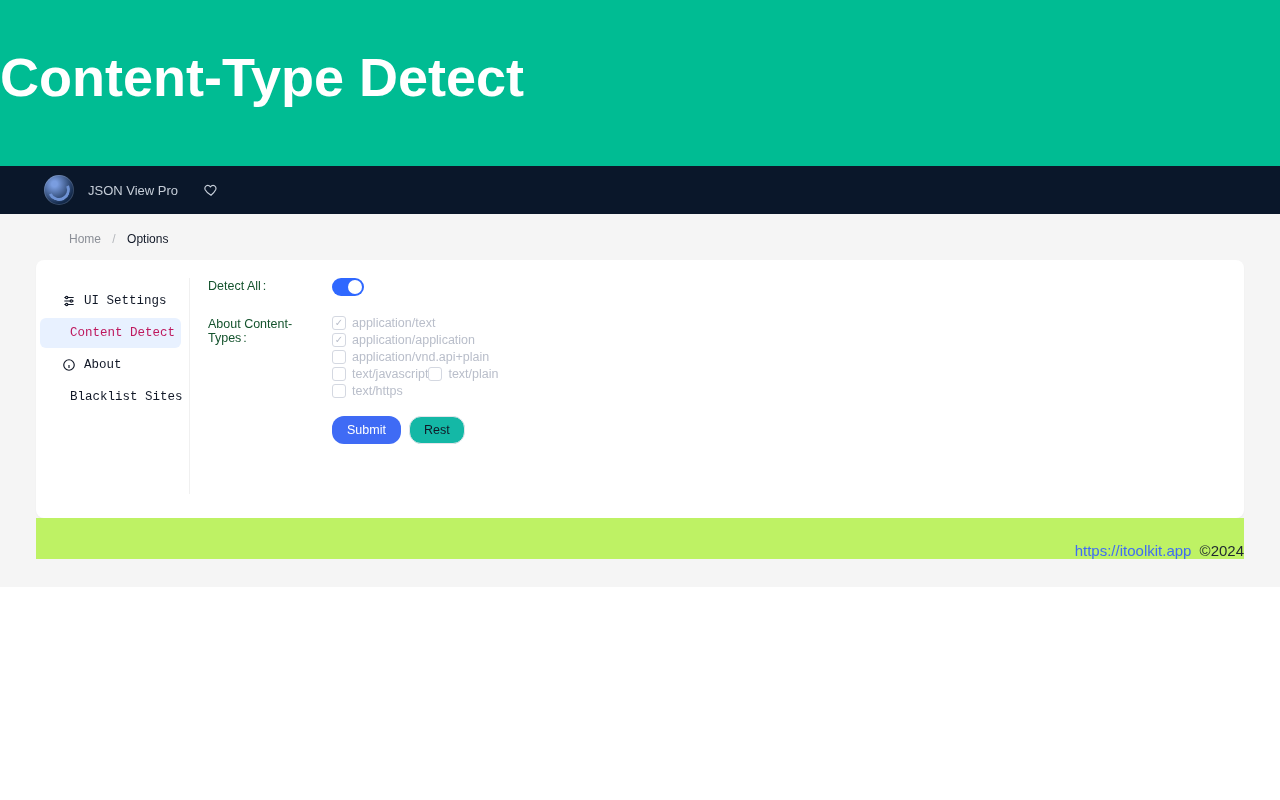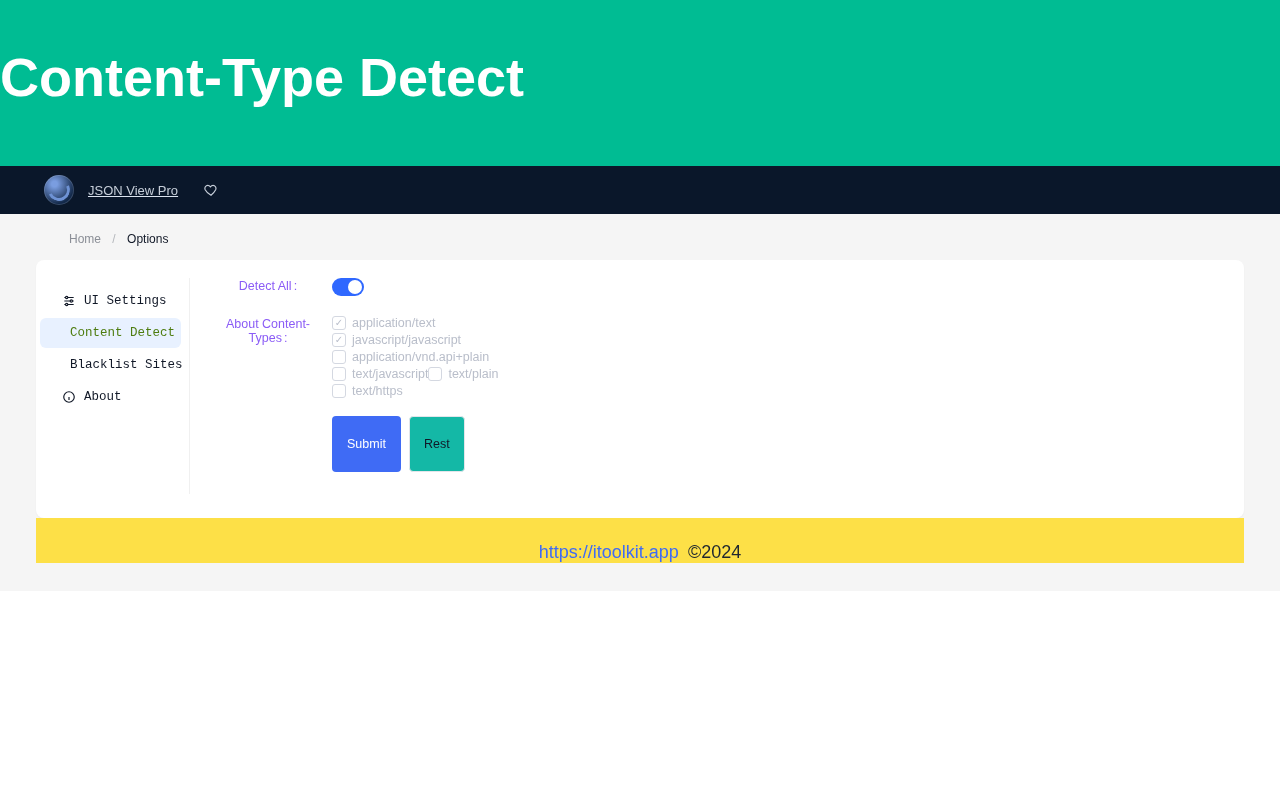--- a/index.html
+++ b/index.html
@@ -13,21 +13,20 @@
     .hero h1 { font-size: 54px; font-weight: 600; letter-spacing: 0px; }
 
     .topbar {
       background: #0a172a;
       color: #dbe3ef;
       height: 48px;
       display: flex;
       align-items: center;
       padding: 0 44px;
       gap: 14px;
-      text-decoration: underline;
     }
     .logo-circle {
       width: 30px; height: 30px; border-radius: 50%;
       background: radial-gradient(circle at 35% 30%, #7a9de0 10%, #13294a 70%);
       position: relative;
       box-shadow: 0 0 0 1px rgba(255,255,255,0.15) inset;
     }
     .logo-circle::after {
       content: ""; position: absolute; inset: 4px;
       border: 3px solid #6e92d4; border-top-color: transparent; border-left-color: transparent;
@@ -67,57 +66,57 @@
       display: flex; align-items: center; gap: 8px;
       padding: 8px 10px 8px 22px;
       margin: 0 4px 2px 4px;
       font-size: 12.5px;
       color: #111827;
       border-radius: 6px;
       white-space: nowrap;
       cursor: pointer;
       font-family: Liberation Mono, monospace;
     }
-    .side-item.active { background: #e8f1ff; color: #4d7c0f; align-items: flex-end; }
+    .side-item.active { background: #e8f1ff; color: #be185d; align-items: flex-end; }
     .side-item.active svg { stroke: #3f6bf5; }
     .side-item svg { width: 14px; height: 14px; stroke: #111827; }
 
     .content {
       flex: 1;
       padding: 0 28px 0 14px;
     }
     .row { display: flex; align-items: flex-start; margin-bottom: 20px; }
-    .lbl { width: 120px; text-align: center; font-size: 12.5px; color: #8b5cf6; padding-top: 1px; margin-right: 4px; }
+    .lbl { width: 120px; text-align: left; font-size: 12.5px; color: #14532d; padding-top: 1px; margin-right: 4px; }
     .lbl::after { content: ":"; margin-left: 2px; }
 
     .switch {
       width: 32px; height: 18px; border-radius: 18px; background: #2f68ff; position: relative;
     }
     .switch::after { content: ""; position: absolute; right: 2px; top: 2px; width: 14px; height: 14px; border-radius: 50%; background: #fff; }
 
     .ctypes { font-size: 12.5px; color: #b9beca; }
     .ctype-line { display: flex; align-items: center; gap: 6px; margin-bottom: 3px; }
     .chk {
       width: 14px; height: 14px; border: 1px solid #d4d8e1; border-radius: 3px; background: #fff;
       display: inline-flex; align-items: center; justify-content: center;
       color: #c2c6d0;
     }
     .chk.on::after { content: "✓"; font-size: 10px; line-height: 1; color: #b9beca; }
     .line-double { display: flex; }
 
     .btns { margin-top: 18px; display: flex; gap: 8px; }
     .btn {
-      border-radius: 4px; padding: 20px 14px; font-size: 12.5px; cursor: pointer; border: 1px solid transparent;
+      border-radius: 12px; padding: 6px 14px; font-size: 12.5px; cursor: pointer; border: 1px solid transparent;
     }
     .btn-primary { background: #3f6bf5; color: #fff; }
     .btn-default { background: #14b8a6; color: #111827; border-color: #e3e5ea; }
 
     .footer {
-      text-align: center; font-size: 18px; color: #1f2730; padding-top: 24px;
-      background: #fde047;
+      text-align: right; font-size: 15px; color: #1f2730; padding-top: 24px;
+      background: #bef264;
     }
     .footer a { color: #3f6bf5; text-decoration: none; }
   </style>
 </head>
 <body>
 
 <div class="hero">
   <h1>Content-Type Detect</h1>
 </div>
 
@@ -152,50 +151,50 @@
       </div>
       <div class="side-item active">
         <svg viewBox="0 0 24 24" fill="none" stroke-width="2">
             <rect x="4" y="3" width="12" height="18" rx="2"></rect>
             <path d="M8 8h4M8 12h4M14 17l4 4M20 17l-4 4"></path>
           </svg>
         <span>Content Detect</span>
       </div>
       <div class="side-item">
         <svg viewBox="0 0 24 24" fill="none" stroke-width="2">
+            <circle cx="12" cy="12" r="9"></circle>
+            <path d="M12 8h.01M12 12v5"></path>
+          </svg>
+        <span>About</span>
+      </div>
+      <div class="side-item">
+        <svg viewBox="0 0 24 24" fill="none" stroke-width="2">
             <path d="M12 3l9 16H3z"></path>
             <path d="M12 10v4M12 17h.01"></path>
           </svg>
         <span>Blacklist Sites</span>
-      </div>
-      <div class="side-item">
-        <svg viewBox="0 0 24 24" fill="none" stroke-width="2">
-            <circle cx="12" cy="12" r="9"></circle>
-            <path d="M12 8h.01M12 12v5"></path>
-          </svg>
-        <span>About</span>
       </div>
     </div>
 
     <div class="content">
       <div class="row">
         <div class="lbl">Detect All</div>
         <div class="switch"></div>
       </div>
 
       <div class="row">
         <div class="lbl">About Content-Types</div>
         <div class="ctypes">
           <div class="ctype-line">
             <span class="chk on"></span>
             <span>application/text</span>
           </div>
           <div class="ctype-line">
             <span class="chk on"></span>
-            <span>javascript/javascript</span>
+            <span>application/application</span>
           </div>
           <div class="ctype-line">
             <span class="chk"></span>
             <span>application/vnd.api+plain</span>
           </div>
           <div class="line-double">
             <div class="ctype-line">
               <span class="chk"></span>
               <span>text/javascript</span>
             </div>

